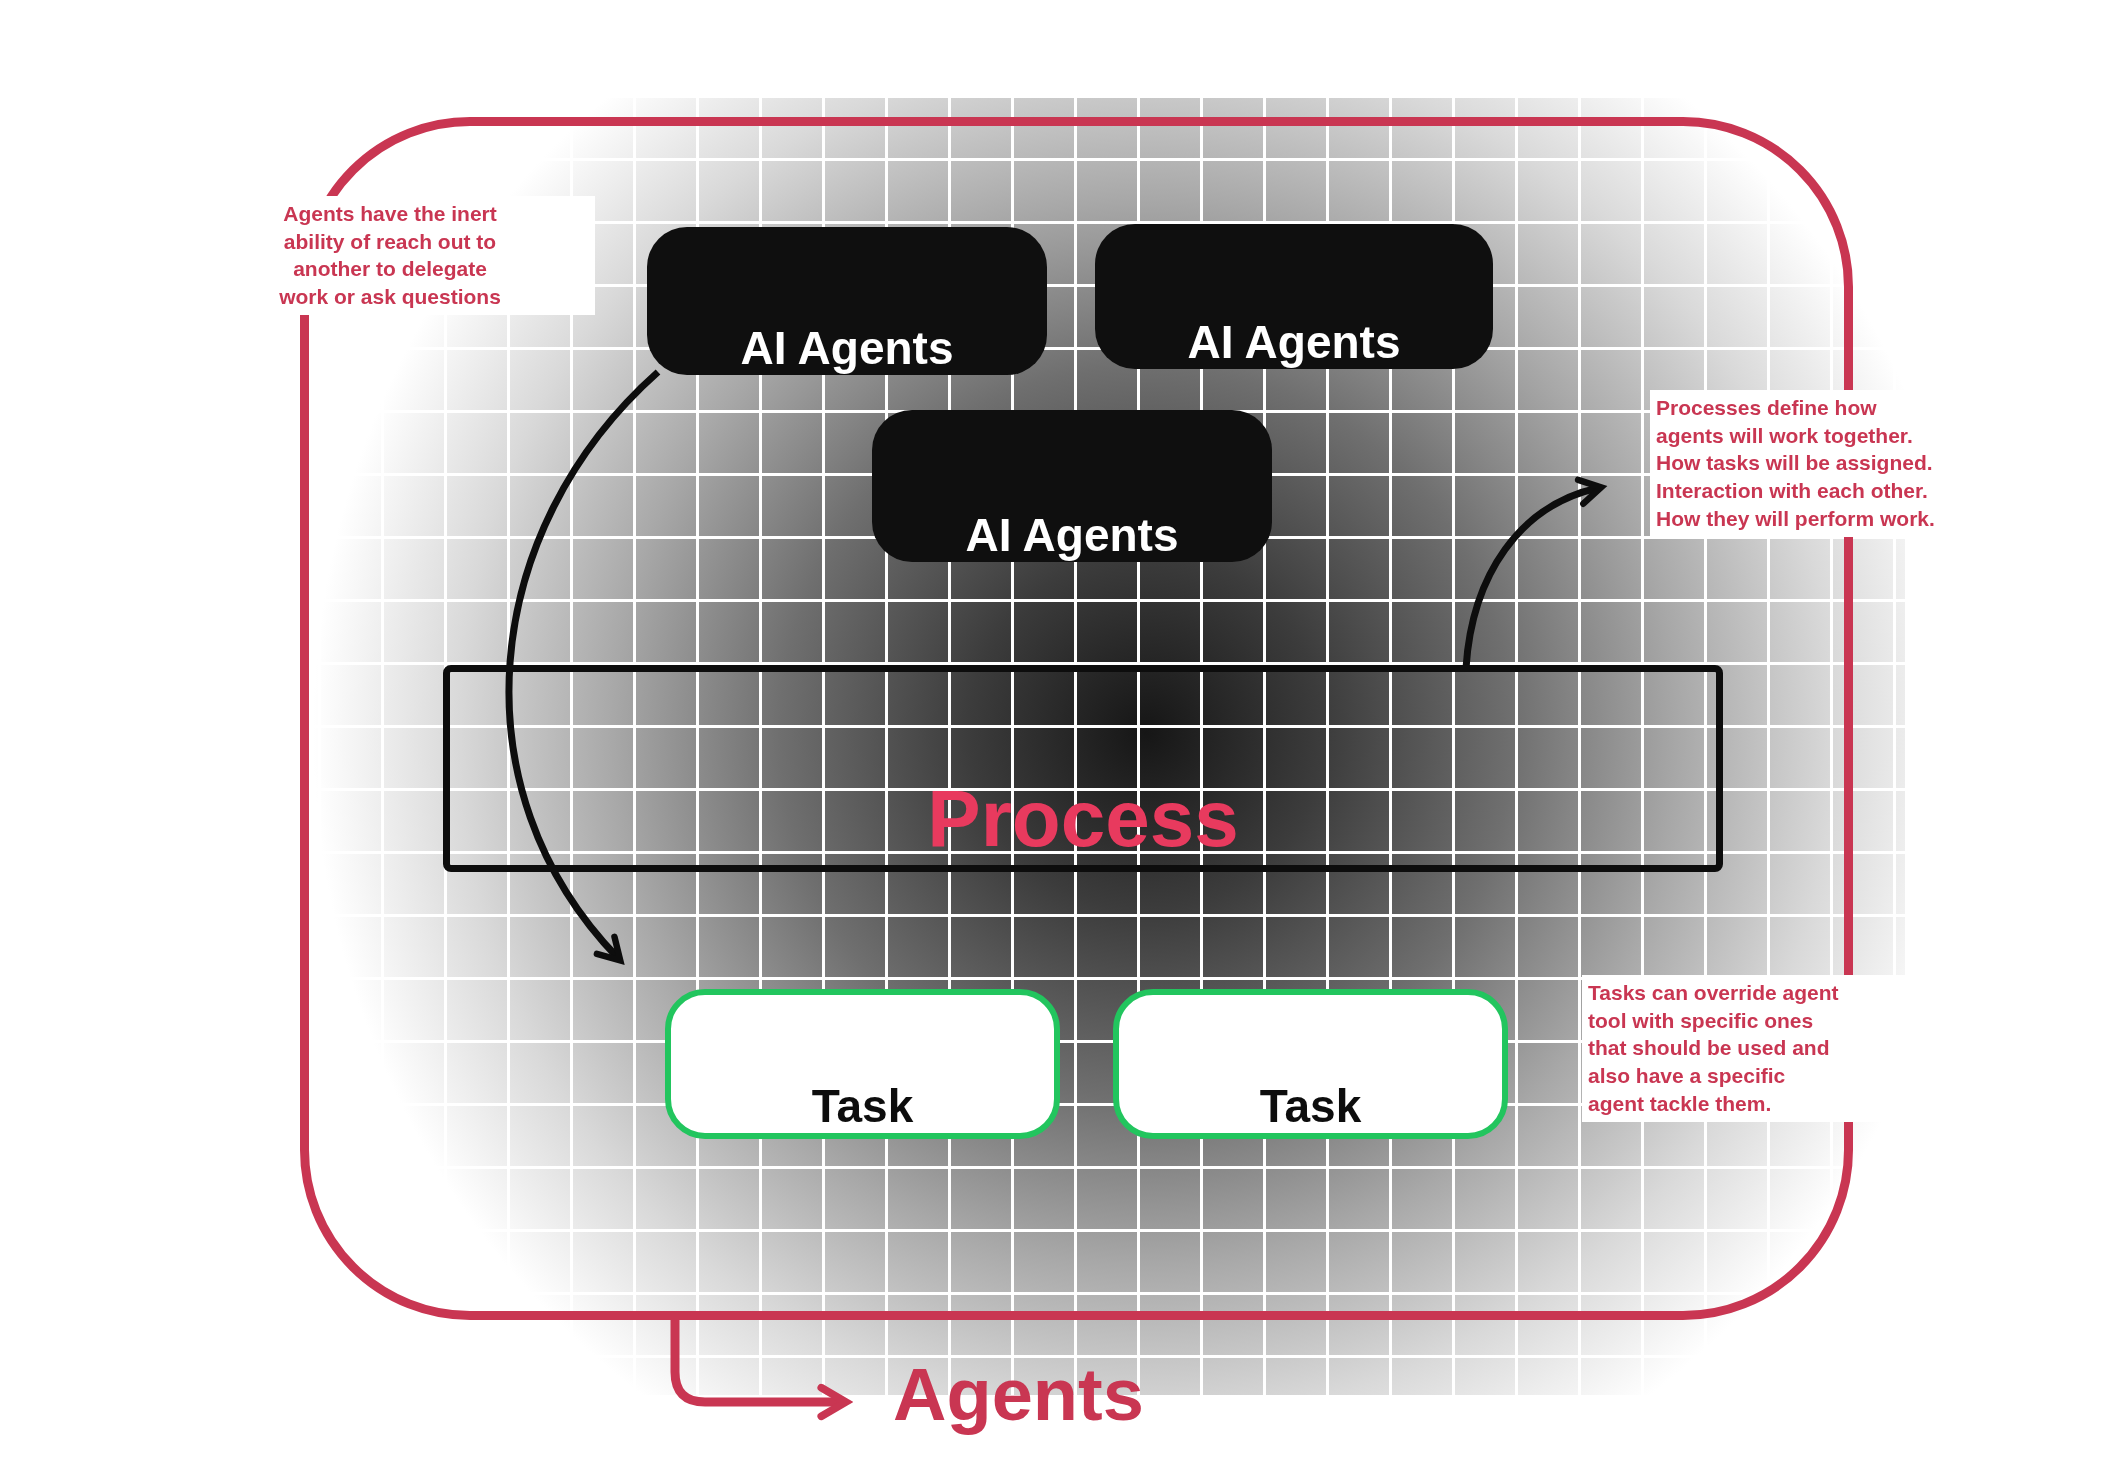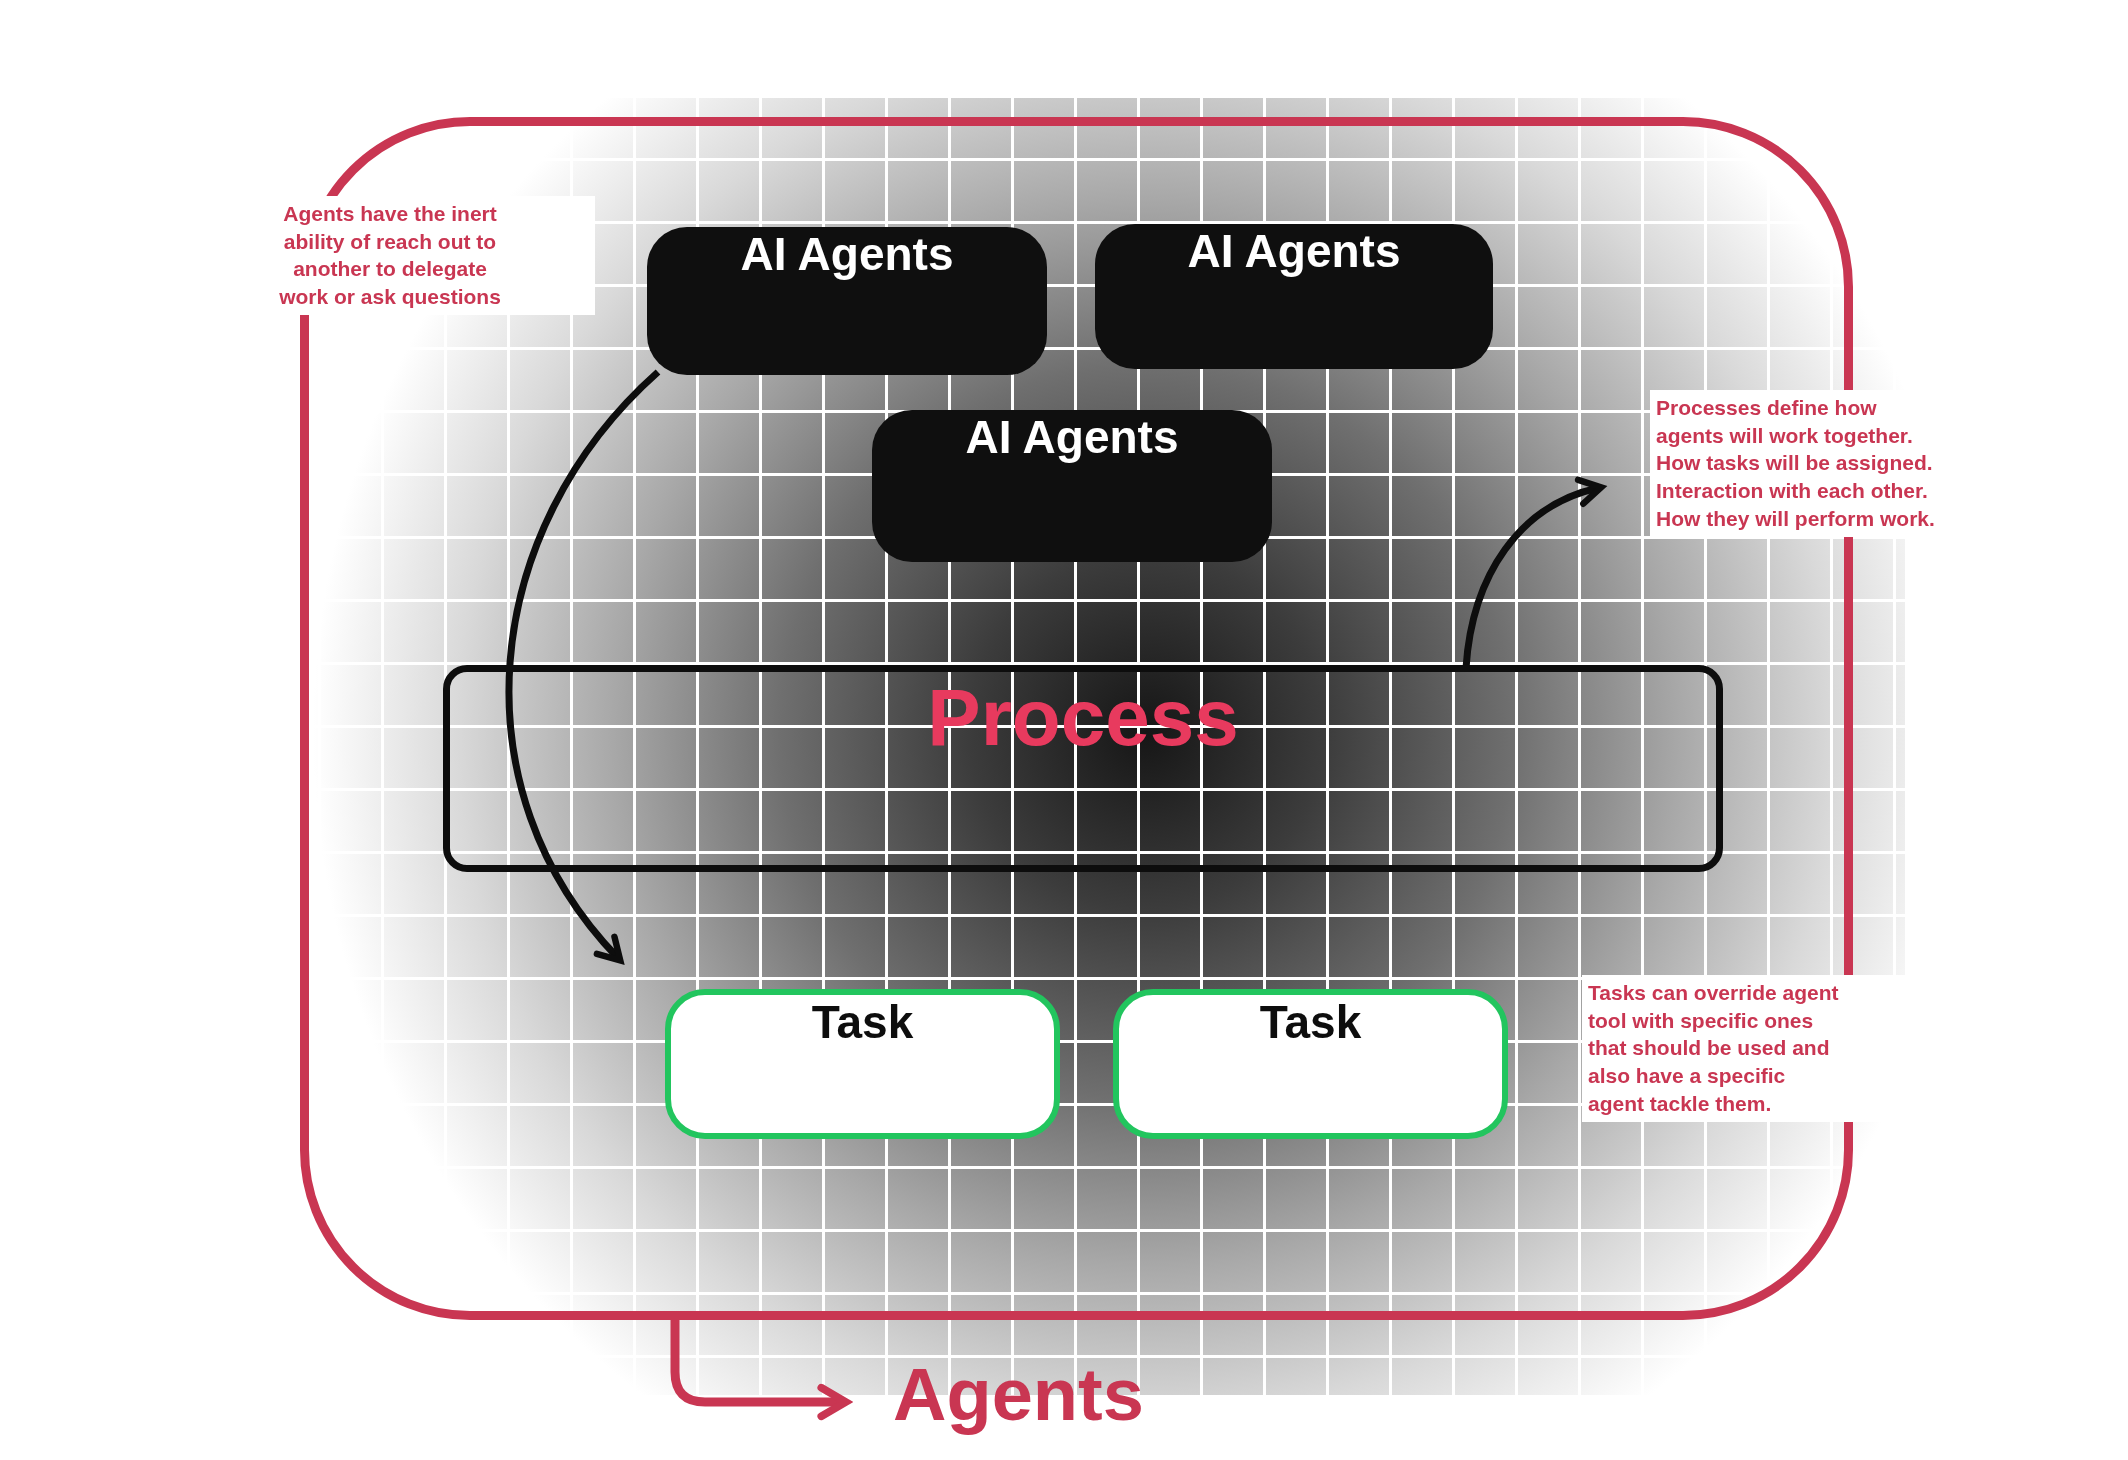--- a/index.html
+++ b/index.html
@@ -28,33 +28,33 @@
   .black-arrow{stroke:#0d0d0d;stroke-width:7;fill:none;}
   .accent-arrow{stroke:var(--accent);stroke-width:9;fill:none;}
 
   .big-label{
     position:absolute;color:var(--accent);font-weight:700;font-size:74px;letter-spacing:0px;
   }
   .crew-label{left:462px;top:18px;}
   .outcome-label{left:893px;top:1352px;}
 
   .box{
-    position:absolute;display:flex;align-items:flex-start;justify-content:center;
+    position:absolute;display:flex;align-items:flex-end;justify-content:center;
     font-weight:700;border-radius:40px;
   }
   .agent-box{background:var(--ink);color:#ffffff;font-size:46px;}
   .agent-1{left:647px;top:227px;width:400px;height:148px;}
   .agent-2{left:1095px;top:224px;width:398px;height:145px;}
   .agent-3{left:872px;top:410px;width:400px;height:152px;}
   .tools-pill{
     left:1368px;top:332px;width:255px;height:90px;border-radius:45px;
     background:#ffffff;border:6px solid #0d0d0d;color:#0d0d0d;font-size:30px;z-index:6;
   }
   .process-box{
-    left:443px;top:665px;width:1280px;height:207px;border-radius:24px;
+    left:443px;top:665px;width:1280px;height:207px;border-radius:8px;
     background:transparent;border:7px solid #0d0d0d;color:var(--process);font-size:80px;z-index:4;
   }
   .task-box{
     background:#ffffff;border:6px solid #22c55e;color:#0d0d0d;font-size:46px;z-index:5;
   }
   .task-1{left:665px;top:989px;width:395px;height:150px;}
   .task-2{left:1113px;top:989px;width:395px;height:150px;}
 
   .note{
     position:absolute;color:var(--accent);font-weight:700;font-size:21px;line-height:1.32;

